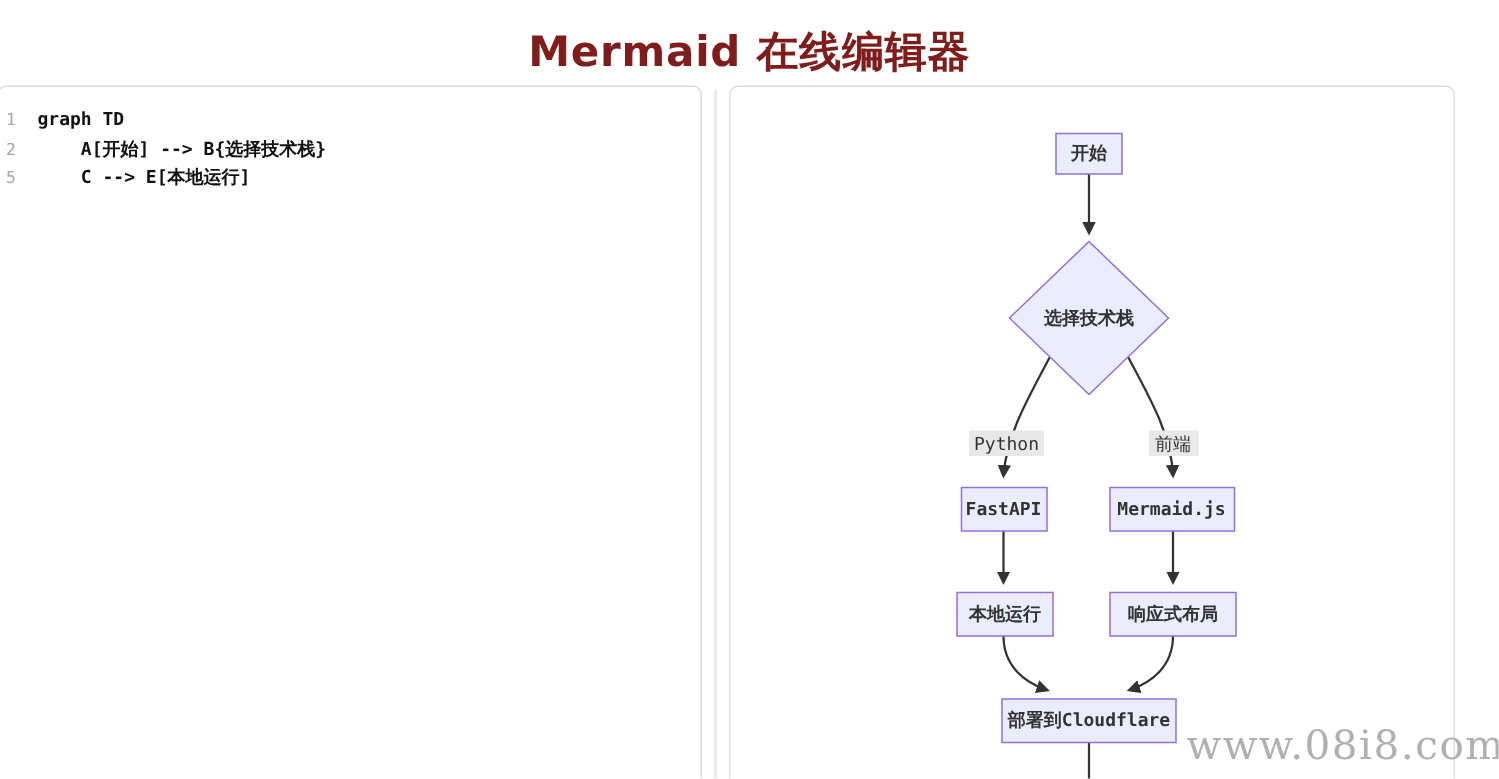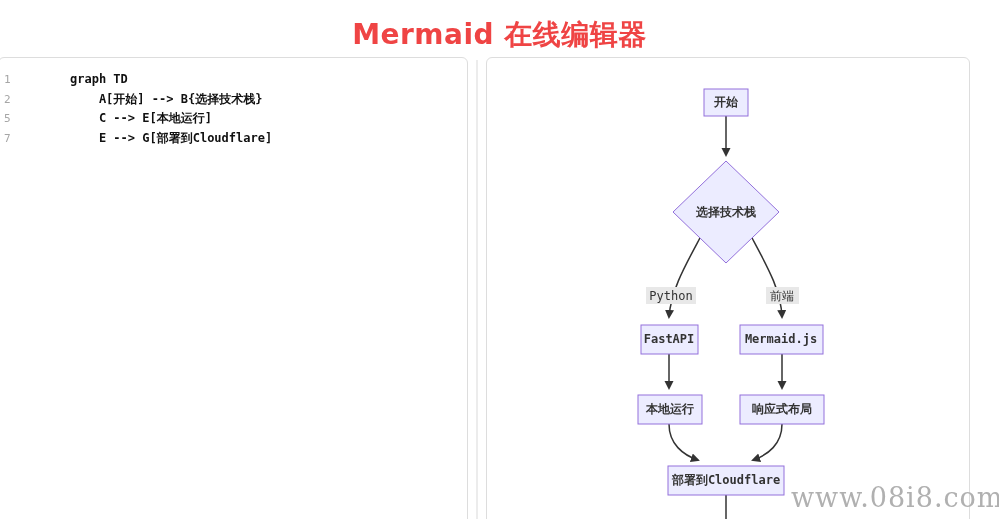--- a/index.html
+++ b/index.html
@@ -2,21 +2,21 @@
 <html><head>
 <meta charset="utf-8">
 <style>
   * { margin:0; padding:0; box-sizing:border-box; }
   html,body { width:999px; height:519px; overflow:hidden; background:#fff;
               font-family:"DejaVu Sans", sans-serif; }
   body { position:relative; }
 
   .page-title {
     text-align:center; margin-top:16px;
-    font-size:28px; font-weight:bold; color:#ef4444;
+    font-size:28px; font-weight:bold; color:#7f1d1d;
     letter-spacing:0.5px;
   }
 
   .panel {
     position:absolute; top:57px; background:#fff;
     border:1px solid #ddd; border-radius:6px;
   }
   .editor-panel { left:-2px; width:470px; height:470px; padding-top:12px; }
   .preview-panel { left:486px; width:484px; height:470px; }
 
@@ -27,21 +27,21 @@
 
   .code-line {
     white-space:pre;
     font-family:"DejaVu Sans Mono", monospace;
     font-size:12px; line-height:19.6px; font-weight:bold; color:#111;
   }
   .code-line .ln {
     display:inline-block; width:26px; padding-left:5px;
     color:#a6a6a6; font-weight:normal; font-size:11px;
   }
-  .code-line .lc { color:#111;margin-left:45px; }
+  .code-line .lc { color:#111; }
 
   .flow-svg { position:absolute; left:0; top:0; }
   .node-shape { fill:#ECECFF; stroke:#9370DB; stroke-width:1; }
   .node-label {
     font-family:"DejaVu Sans Mono", monospace; font-size:12px;
     font-weight:bold; fill:#333; text-anchor:middle;
   }
   .edge-path { fill:none; stroke:#333333; stroke-width:1.5; }
   .edge-label-bg { fill:#e8e8e8; }
   .edge-label {
@@ -58,21 +58,20 @@
 </head>
 <body>
 
 <h1 class="page-title">Mermaid 在线编辑器</h1>
 
 <div class="panel editor-panel">
   <div>
       <div class="code-line"><span class="ln">1</span><span class="lc">graph TD</span></div>
       <div class="code-line"><span class="ln">2</span><span class="lc">    A[开始] --&gt; B{选择技术栈}</span></div>
       <div class="code-line"><span class="ln">5</span><span class="lc">    C --&gt; E[本地运行]</span></div>
-      <div class="code-line"><span class="ln">7</span><span class="lc">    E --&gt; G[部署到Cloudflare]</span></div>
     </div>
 </div>
 
 <div class="panel-resizer"></div>
 
 <div class="panel preview-panel">
   <svg class="flow-svg" width="482" height="462" viewBox="0 0 482 462">
     <defs>
       <marker id="arrow" markerUnits="userSpaceOnUse" markerWidth="10" markerHeight="10" refX="7" refY="4.5" orient="auto">
         <path d="M0,0 L9,4.5 L0,9 z" fill="#333333"></path>

